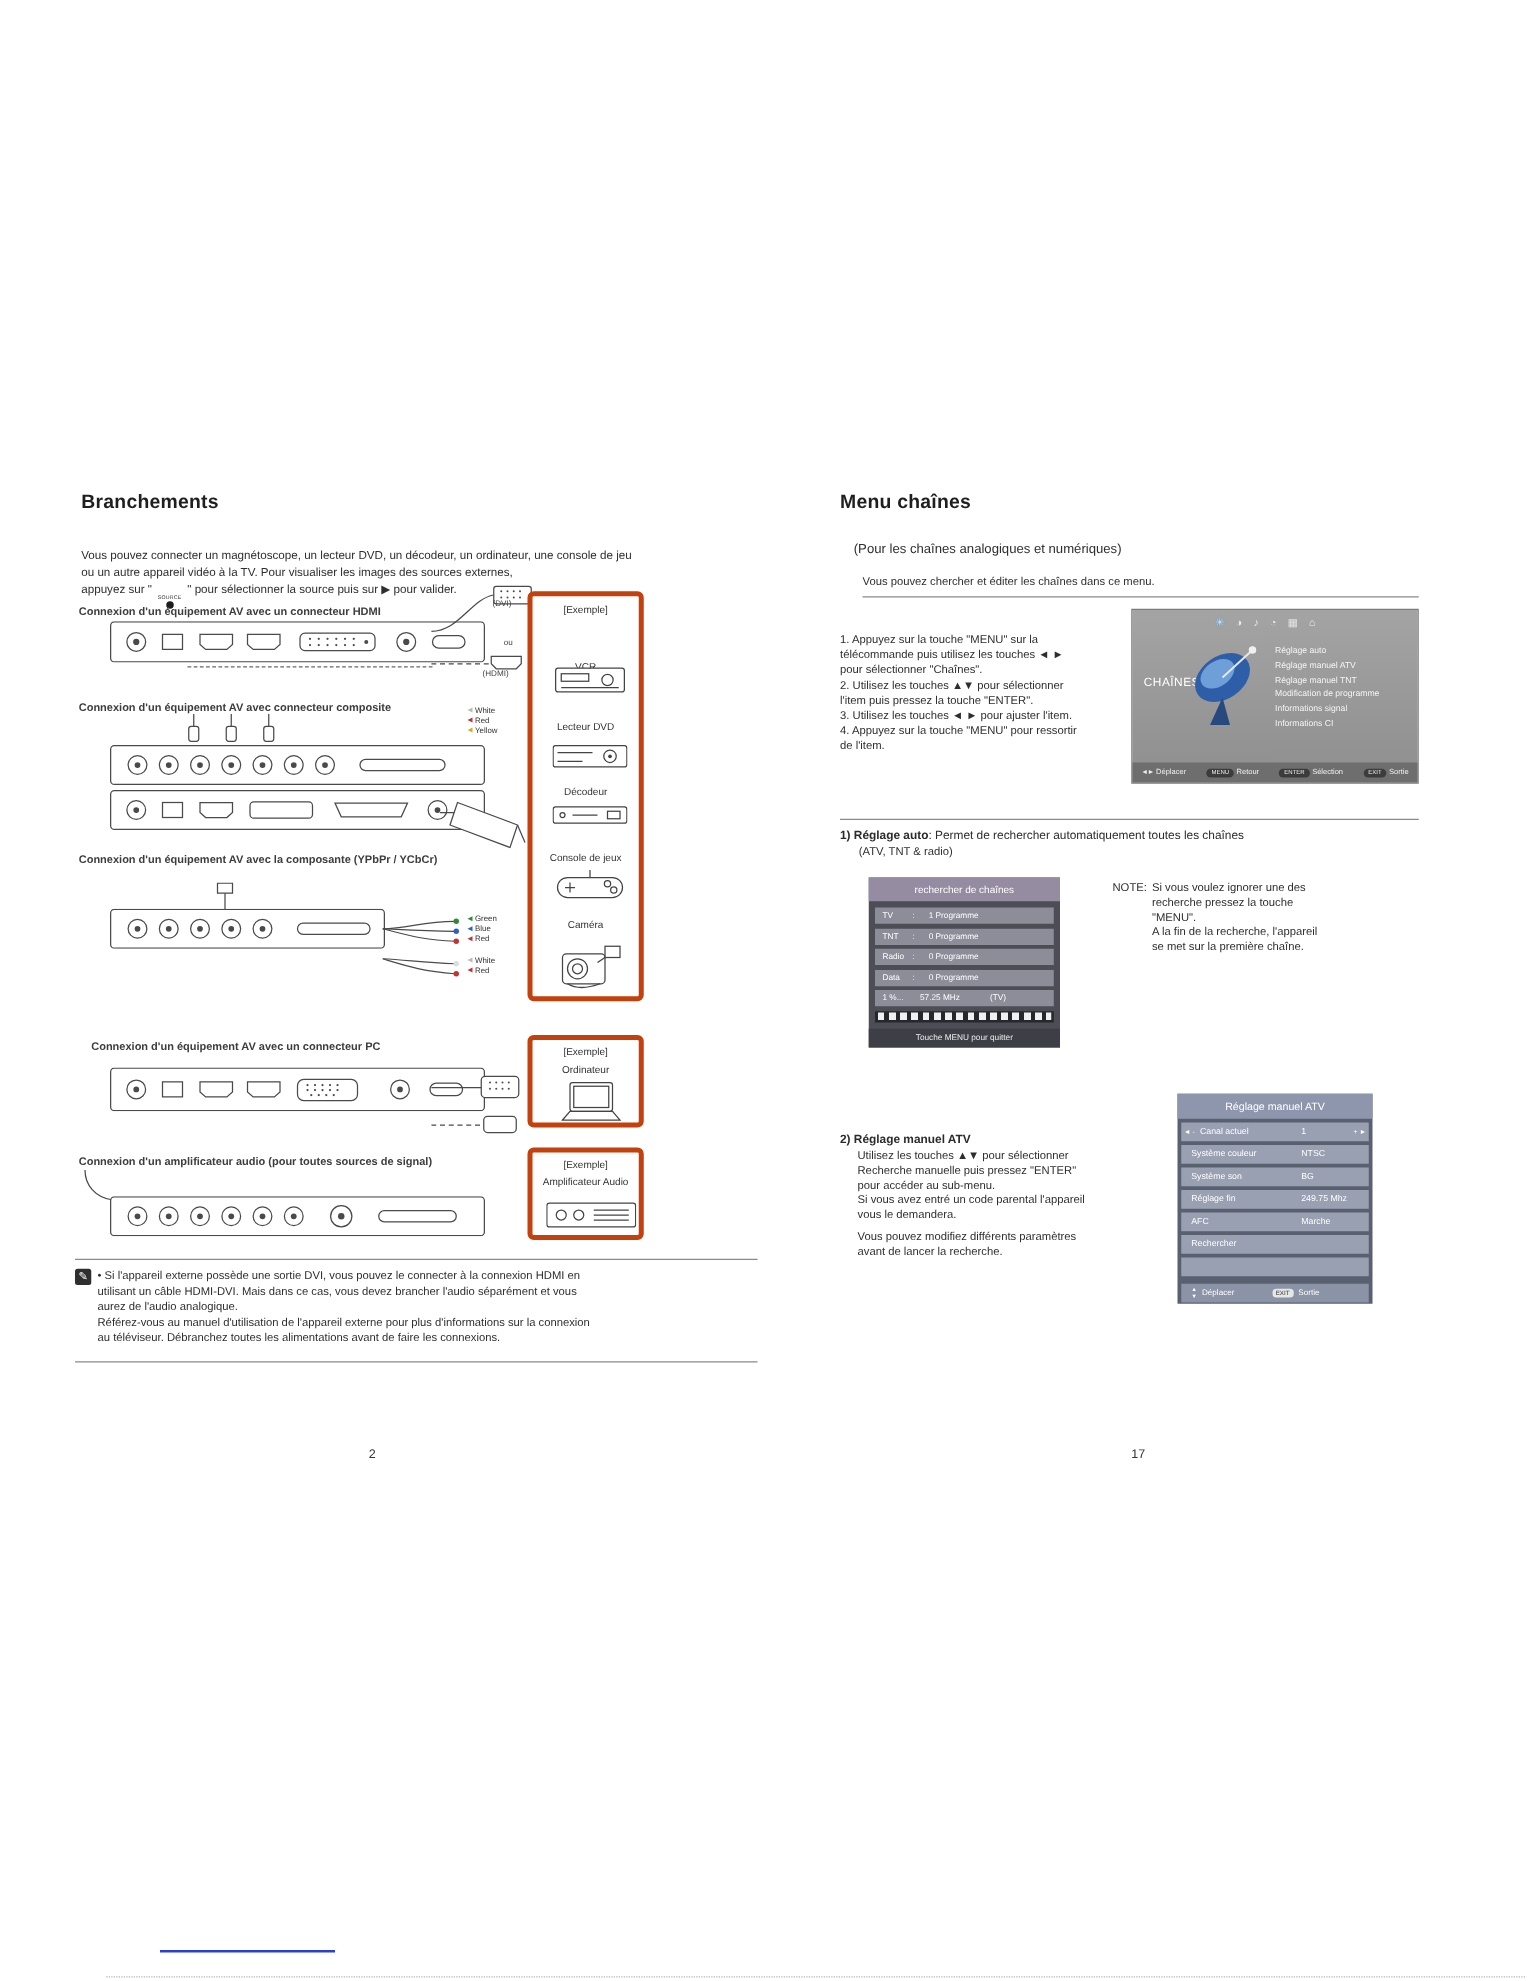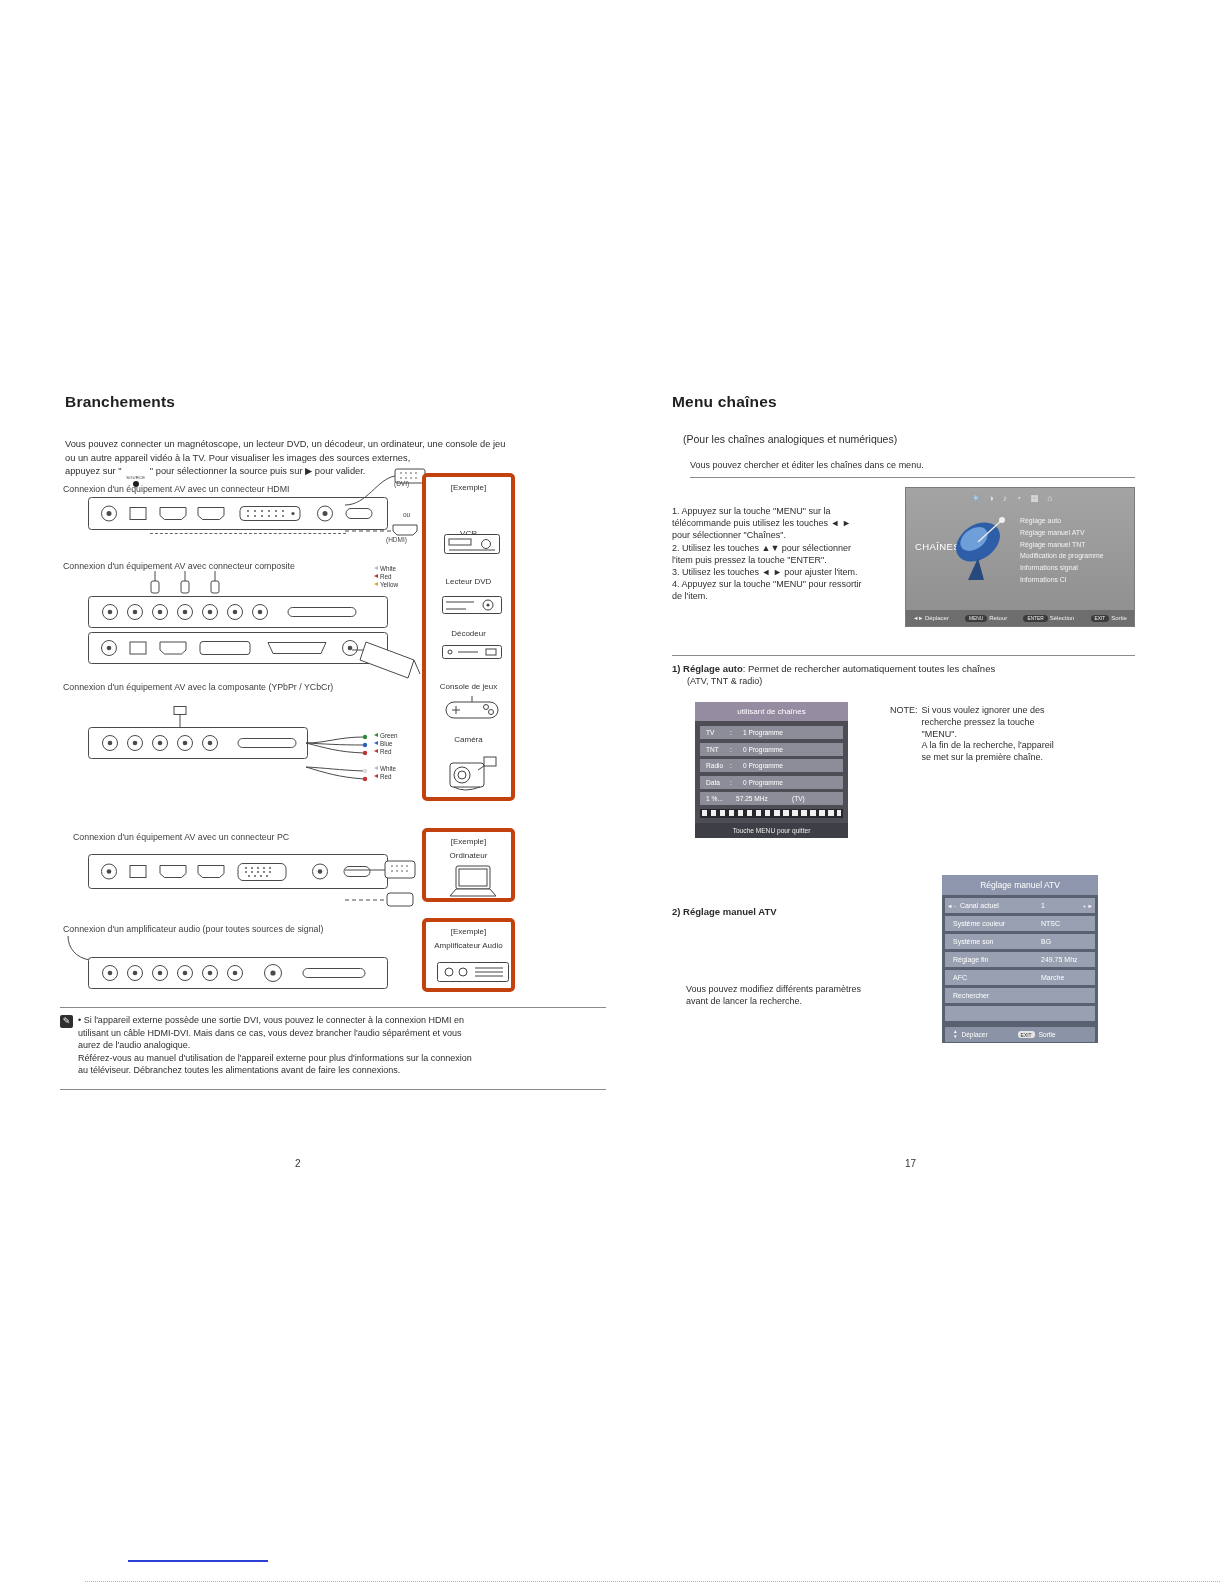--- a/index.html
+++ b/index.html
@@ -1,21 +1,21 @@
 <!DOCTYPE html>
 <html><head>
 <meta charset="utf-8">
 <style>
   *{margin:0;padding:0;box-sizing:border-box}
   body{font-family:"Liberation Sans","DejaVu Sans",sans-serif;background:#e9e9e9}
   #sheet{position:relative;width:1225px;height:1585px;background:#ffffff;overflow:hidden;color:#2b2b2b}
   .abs{position:absolute}
   .page-title{font-size:15.5px;font-weight:bold;color:#1f1f1f;letter-spacing:.2px}
   .intro{font-size:9.3px;line-height:13.5px;color:#2e2e2e}
-  .sec-label{font-size:8.8px;font-weight:normal;color:#3d3d3d}
+  .sec-label{font-size:8.8px;font-weight:bold;color:#3d3d3d}
   .tiny-label{font-size:6.5px;color:#444}
   .example-box{border:4px solid #c2410c;border-radius:5px;background:#fff}
   .ex-header,.ex-item{position:absolute;width:100%;text-align:center;font-size:8px;color:#333}
   .ex-icon{position:absolute}
   .hline{height:1px;background:#8a8a8a}
   .dashline{border-top:1px dashed #666;height:0}
   .note-icon{width:13px;height:13px;background:#2f2f2f;color:#fff;font-size:9px;line-height:13px;text-align:center;border-radius:2px}
   .note-text{font-size:9px;line-height:12.6px;white-space:pre-line;color:#2e2e2e}
   .pagenum{font-size:10px;color:#333}
   .subtitle{font-size:10.5px;color:#2e2e2e}
@@ -467,21 +467,21 @@
   </div>
 
   <div class="abs hline" style="left:672px;top:655px;width:463px;"></div>
 
   <div class="abs auto-heading" style="left:672px;top:663px;">
     <span class="bold">1) </span><span class="bold">Réglage auto</span><span>: Permet de rechercher automatiquement toutes les chaînes</span>
   </div>
   <div class="abs body9" style="left:687px;top:676px;">(ATV, TNT &amp; radio)</div>
 
   <div class="abs search-dialog" style="left:695px;top:702px;">
-    <div class="search-header">utilisant de chaînes</div>
+    <div class="search-header">rechercher de chaînes</div>
     <div class="search-body">
       <div class="srow">
           <span class="srow-name">TV</span>
           <span class="srow-sep">:</span>
           <span>1 Programme</span>
         </div>
       <div class="srow">
           <span class="srow-name">TNT</span>
           <span class="srow-sep">:</span>
           <span>0 Programme</span>
@@ -513,20 +513,25 @@
     <span class="body9">Si vous voulez ignorer une des
 recherche  pressez  la touche
 "MENU".
 A la fin de la recherche, l'appareil
 se met sur la première chaîne.</span>
   </div>
 
   <div class="abs manual-heading" style="left:672px;top:906px;">
     <span class="bold">2) </span><span class="bold">Réglage manuel ATV</span>
   </div>
+  <div class="abs body9" style="left:686px;top:919px;">Utilisez les touches  ▲▼ pour sélectionner
+Recherche manuelle puis pressez "ENTER"
+pour accéder au sub-menu.
+Si vous avez entré un code parental l'appareil
+vous le demandera.</div>
   <div class="abs body9" style="left:686px;top:984px;">Vous pouvez modifiez différents paramètres
 avant de lancer la recherche.</div>
 
   <div class="abs atv-dialog" style="left:942px;top:875px;">
     <div class="atv-header">Réglage manuel ATV</div>
     <div class="atv-body">
       <div class="arow arow-first">
         <span class="arow-dec">◄ -</span>
         <span class="arow-label">Canal actuel</span>
         <span class="arow-val">1</span>

